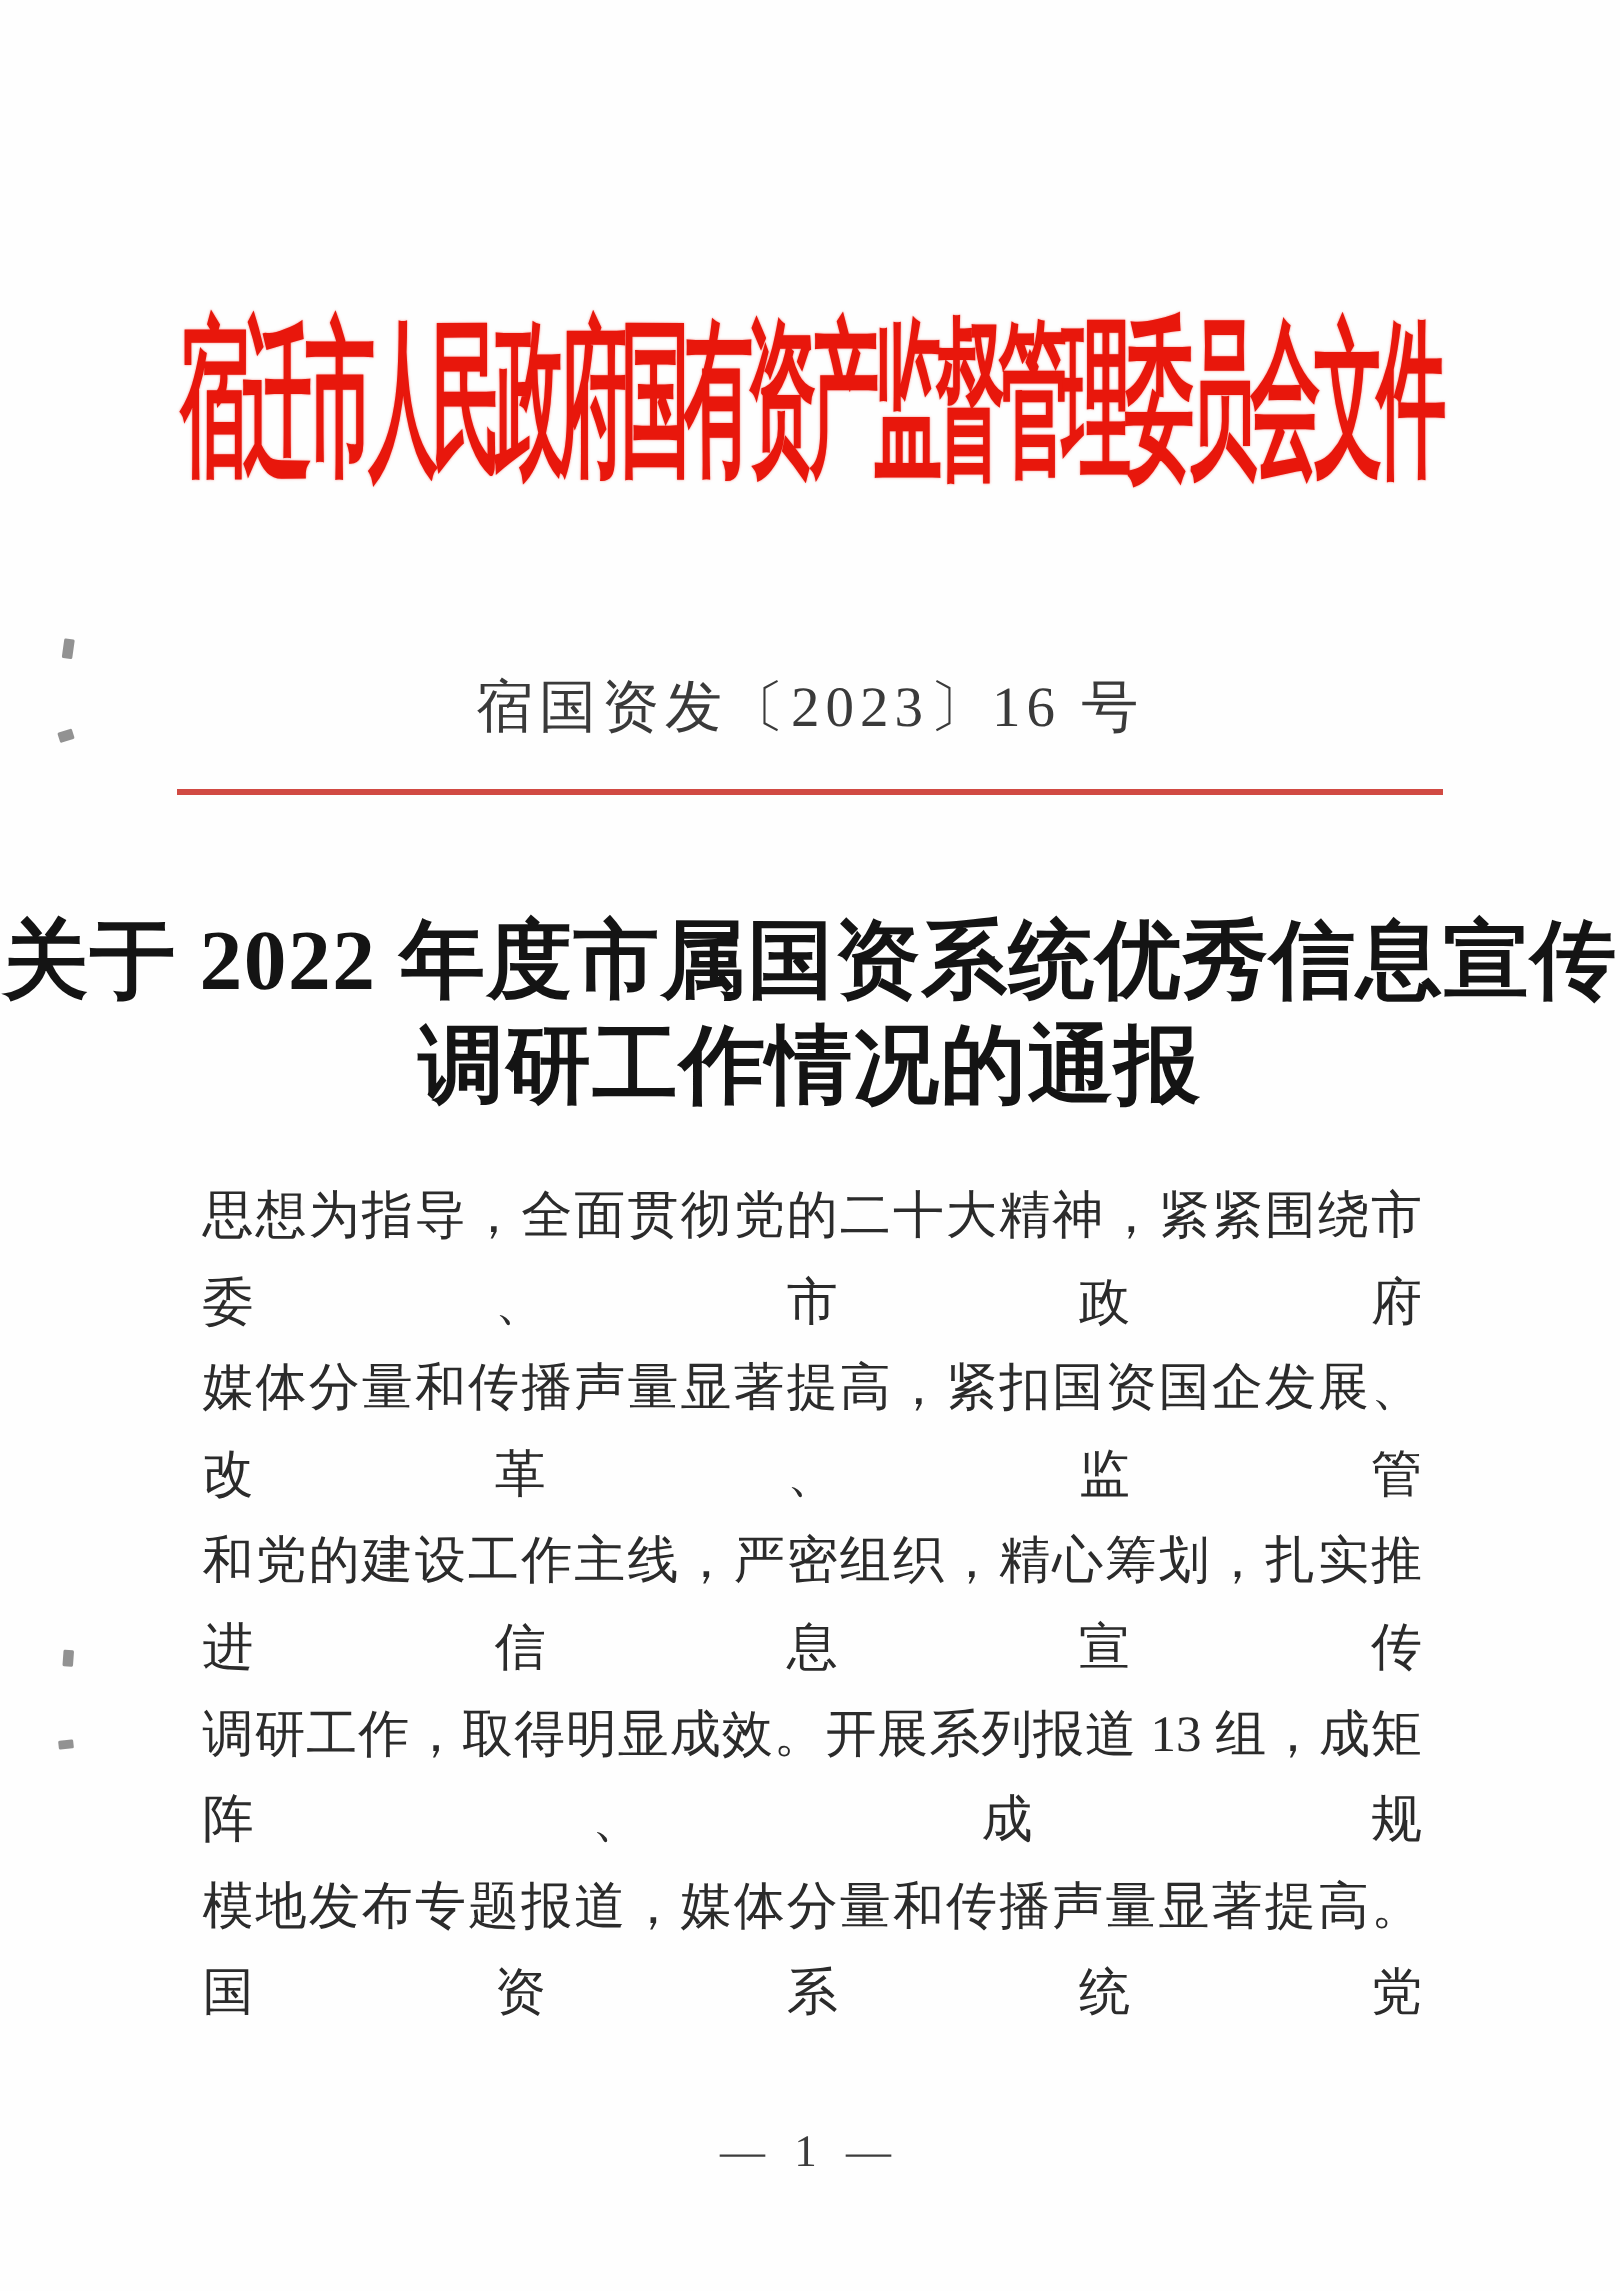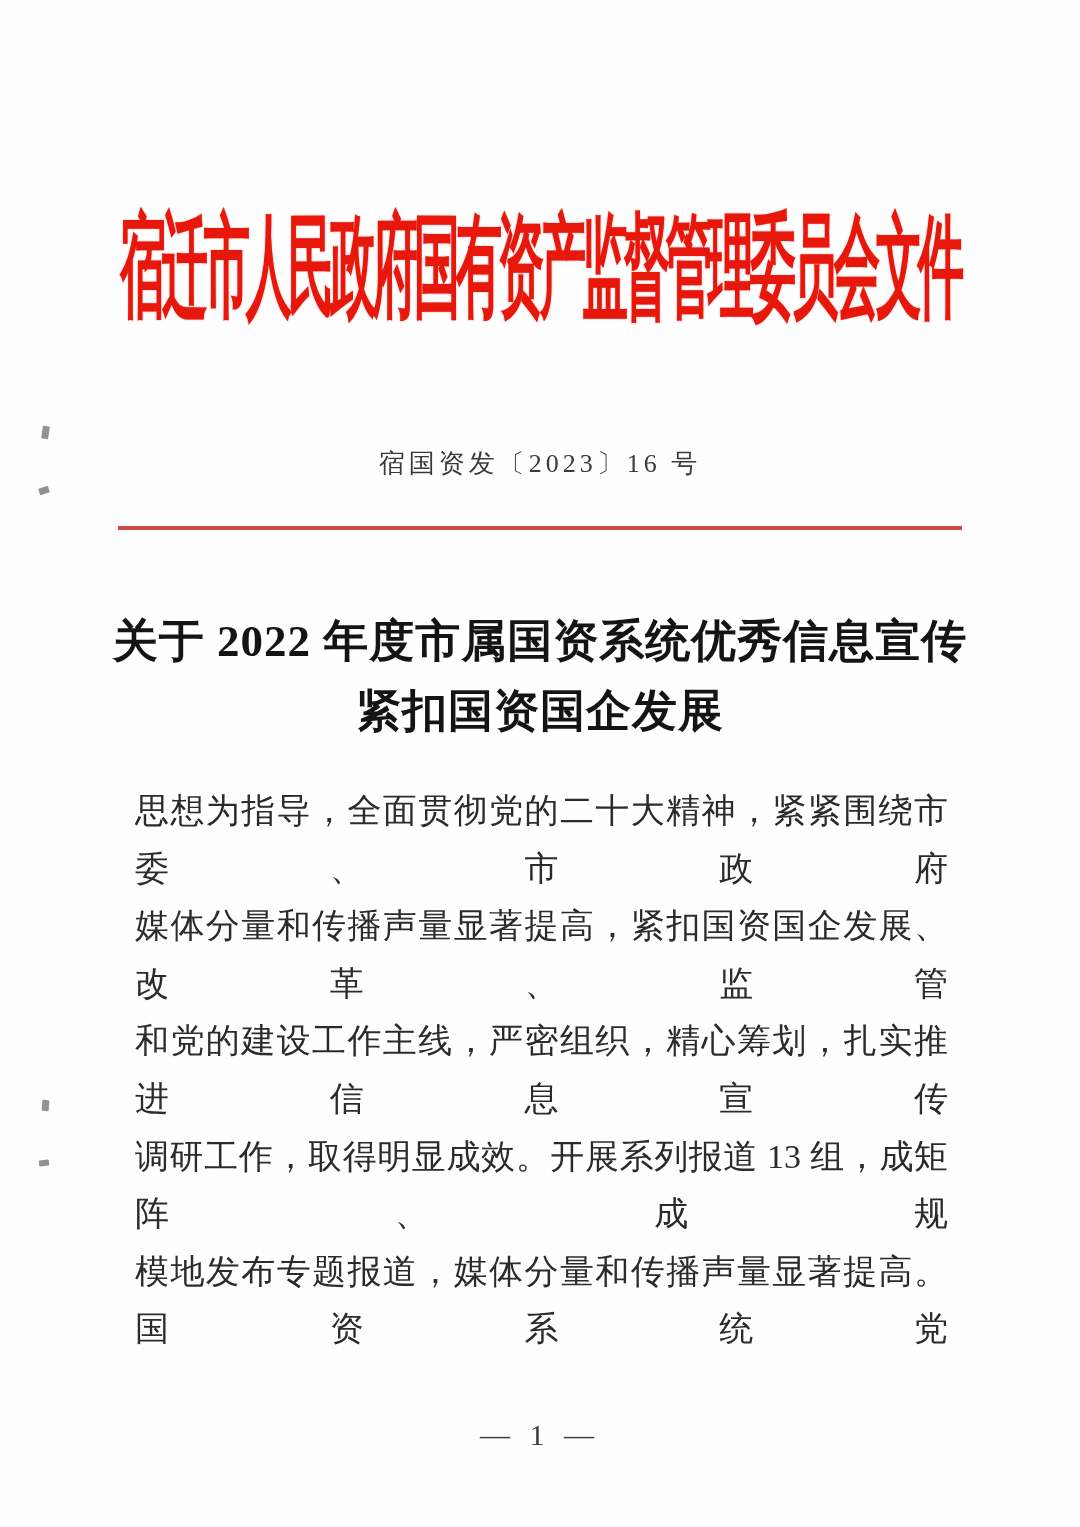--- a/index.html
+++ b/index.html
@@ -39,21 +39,21 @@
     text-shadow: 0 0 1px rgba(232, 23, 12, 0.55);
   }
 
   
   .doc-number {
     position: absolute;
     top: 446px;
     left: 0;
     width: 100%;
     text-align: center;
-    font-size: 26px;
+    font-size: 38px;
     color: #3a3a3a;
     letter-spacing: 4px;
   }
 
   
   .red-line {
     position: absolute;
     top: 526px;
     left: 118px;
     width: 844px;
@@ -63,21 +63,21 @@
     margin: 0;
   }
 
   
   .doc-title {
     position: absolute;
     top: 606px;
     left: 0;
     width: 100%;
     text-align: center;
-    font-size: 45px;
+    font-size: 57px;
     font-weight: bold;
     color: #141414;
     line-height: 70px;
     letter-spacing: 1px;
   }
 
   
   .doc-body {
     position: absolute;
     top: 782px;
@@ -136,21 +136,21 @@
   <div class="agency-header">
     <span class="agency-header-text">宿迁市人民政府国有资产监督管理委员会文件</span>
   </div>
 
   <div class="doc-number">宿国资发〔2023〕16 号</div>
 
   <hr class="red-line">
 
   <div class="doc-title">
     <div>关于 2022 年度市属国资系统优秀信息宣传</div>
-    <div>紧扣国资国企发展</div>
+    <div>调研工作情况的通报</div>
   </div>
 
   <div class="doc-body">
     <div class="body-line fill">思想为指导，全面贯彻党的二十大精神，紧紧围绕市委、市政府</div>
     <div class="body-line fill">媒体分量和传播声量显著提高，紧扣国资国企发展、改革、监管</div>
     <div class="body-line fill">和党的建设工作主线，严密组织，精心筹划，扎实推进信息宣传</div>
     <div class="body-line fill">调研工作，取得明显成效。开展系列报道 13 组，成矩阵、成规</div>
     <div class="body-line fill">模地发布专题报道，媒体分量和传播声量显著提高。国资系统党</div>
 
   </div>

